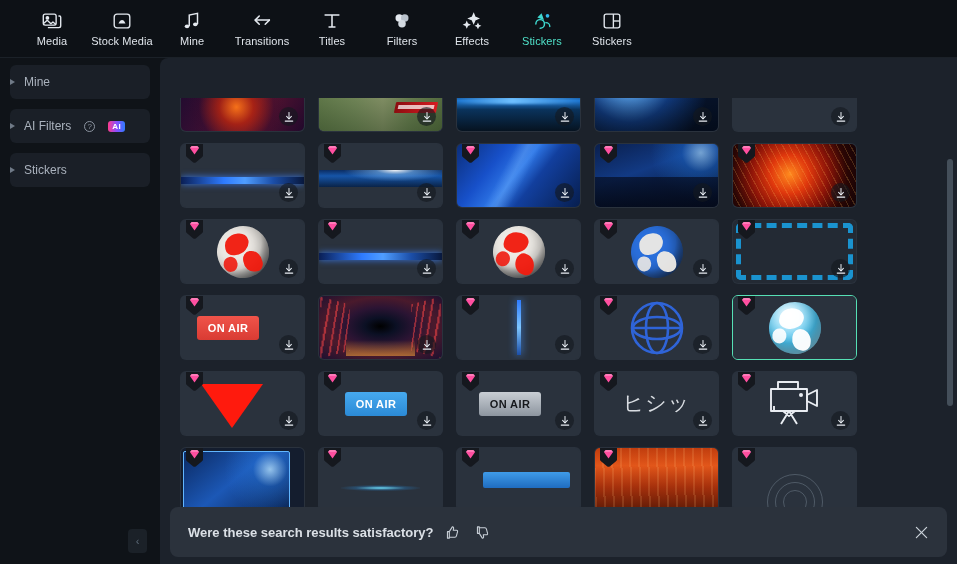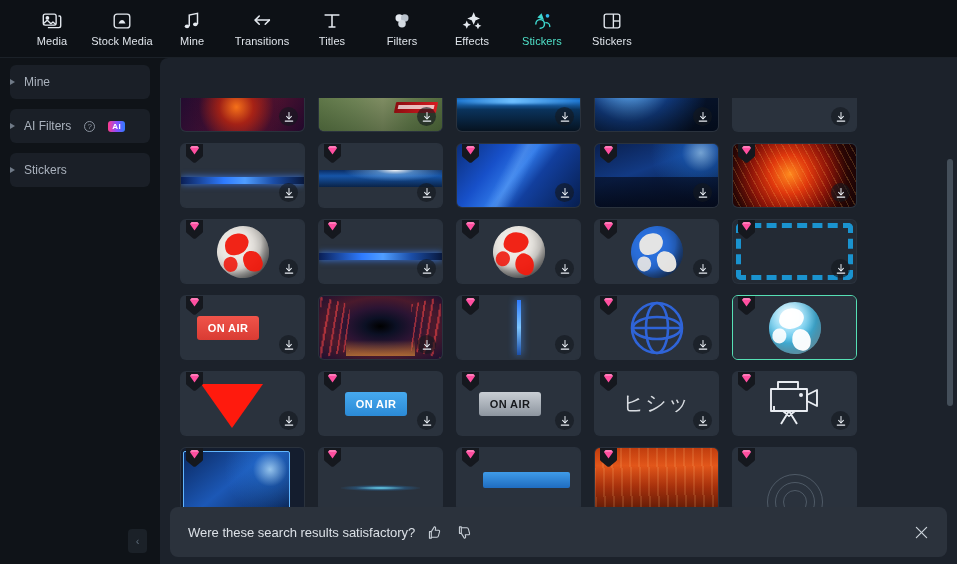--- a/index.html
+++ b/index.html
@@ -290,21 +290,21 @@
     position: absolute; right: 4px; top: 100px; width: 6px; height: 250px;
     background: #5d6b78; border-radius: 3px; opacity: .62; cursor: pointer;
   }
 
   
   #feedback {
     position: absolute; left: 170px; top: 507px; width: 777px; height: 50px;
     background: #2b323c; border-radius: 8px; display: flex; align-items: center;
     padding: 0 14px 0 18px;
   }
-  #fb-text { font-size: 13px; color: #dbe0e6; }
+  #fb-text { font-size: 13px; color: #dbe0e6; font-weight: bold; }
   .fb-icon { width: 22px; height: 22px; margin-left: 8px; cursor: pointer;
              display: flex; align-items: center; justify-content: center; }
   .fb-icon svg { width: 15px; height: 15px; display: block; }
   #fb-close { margin-left: auto; width: 24px; height: 24px; cursor: pointer;
               display:flex; align-items:center; justify-content:center; }
   #fb-close svg { width: 13px; height: 13px; display: block; }
 </style>
 </head>
 <body>
 

